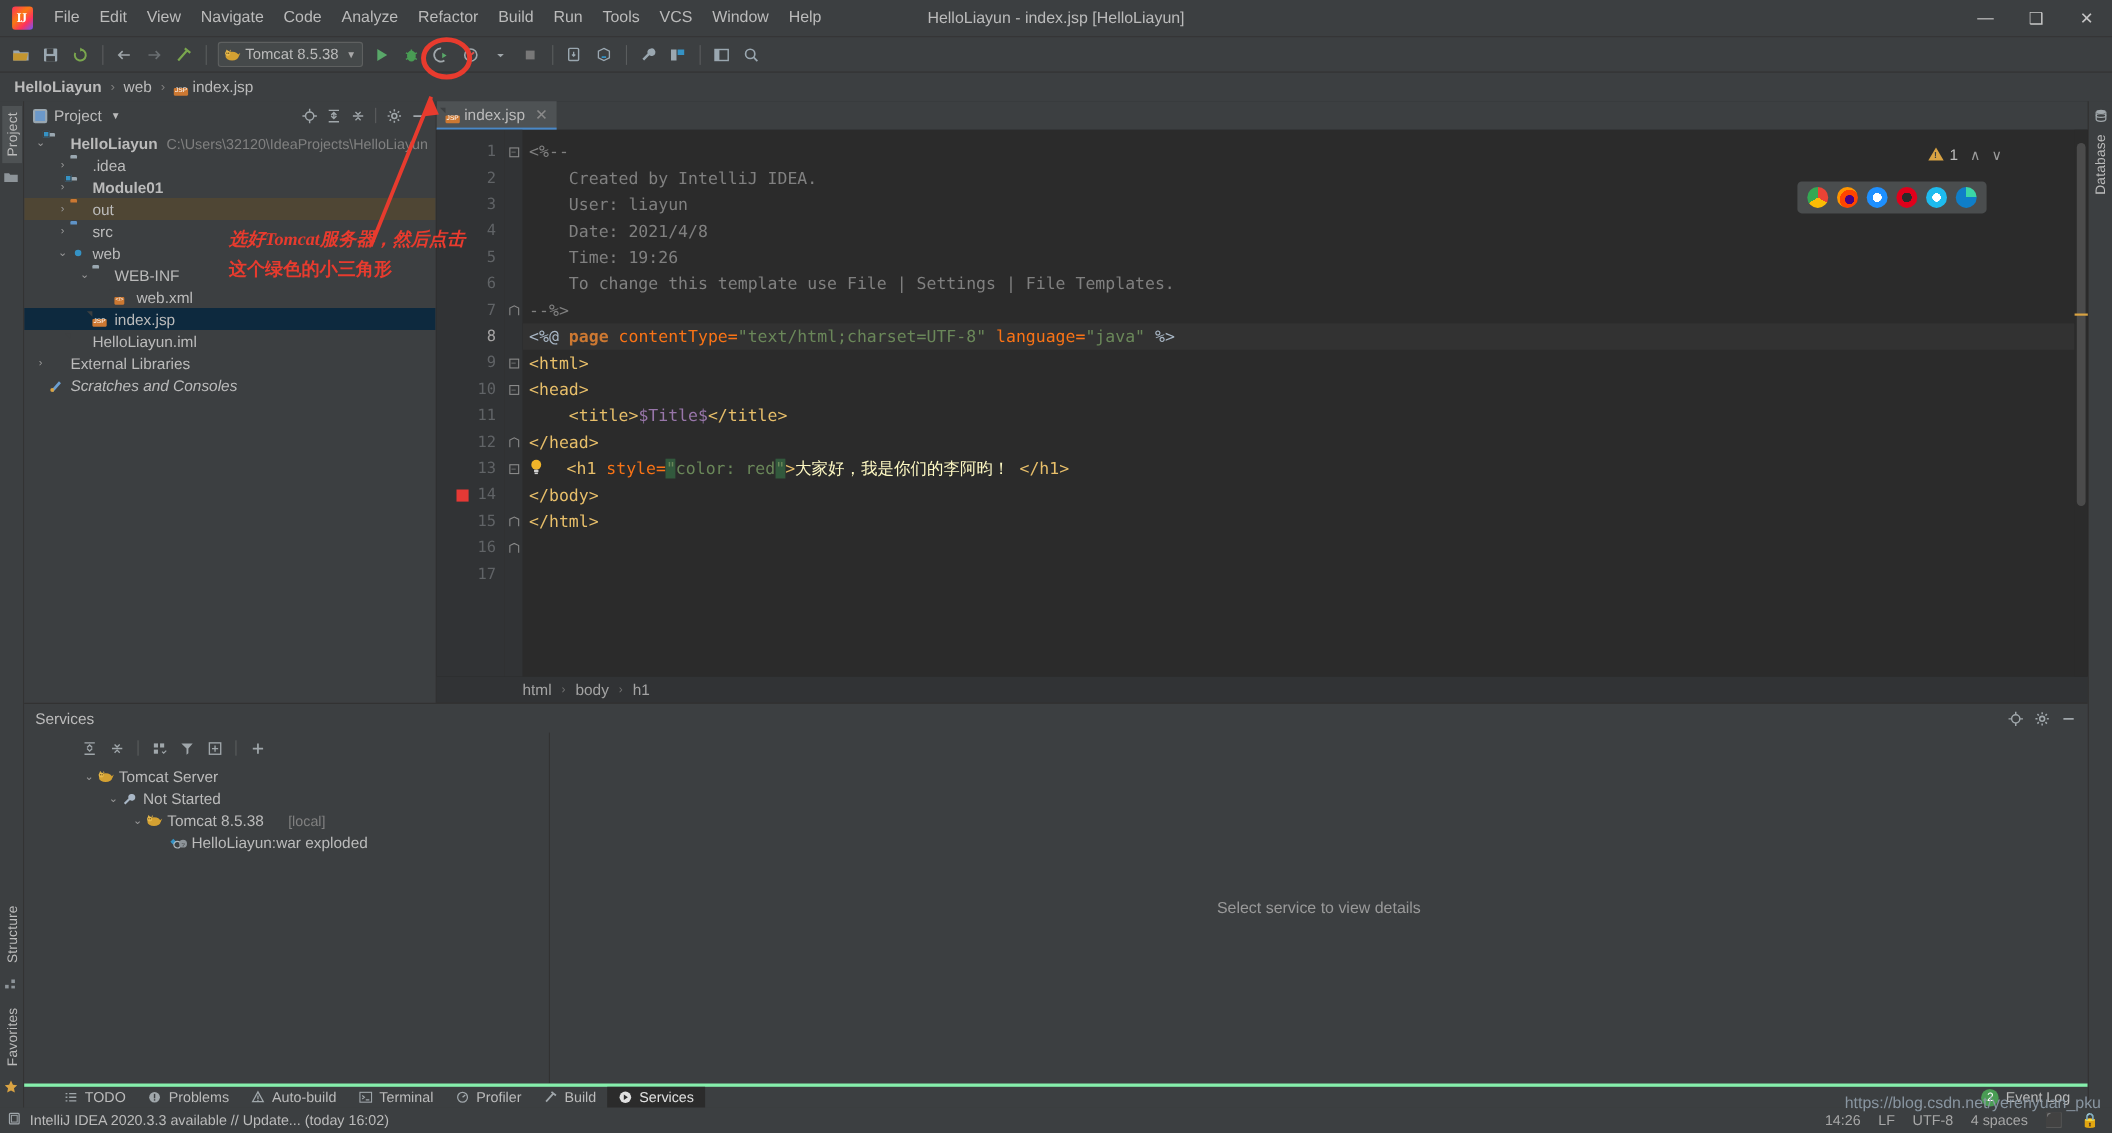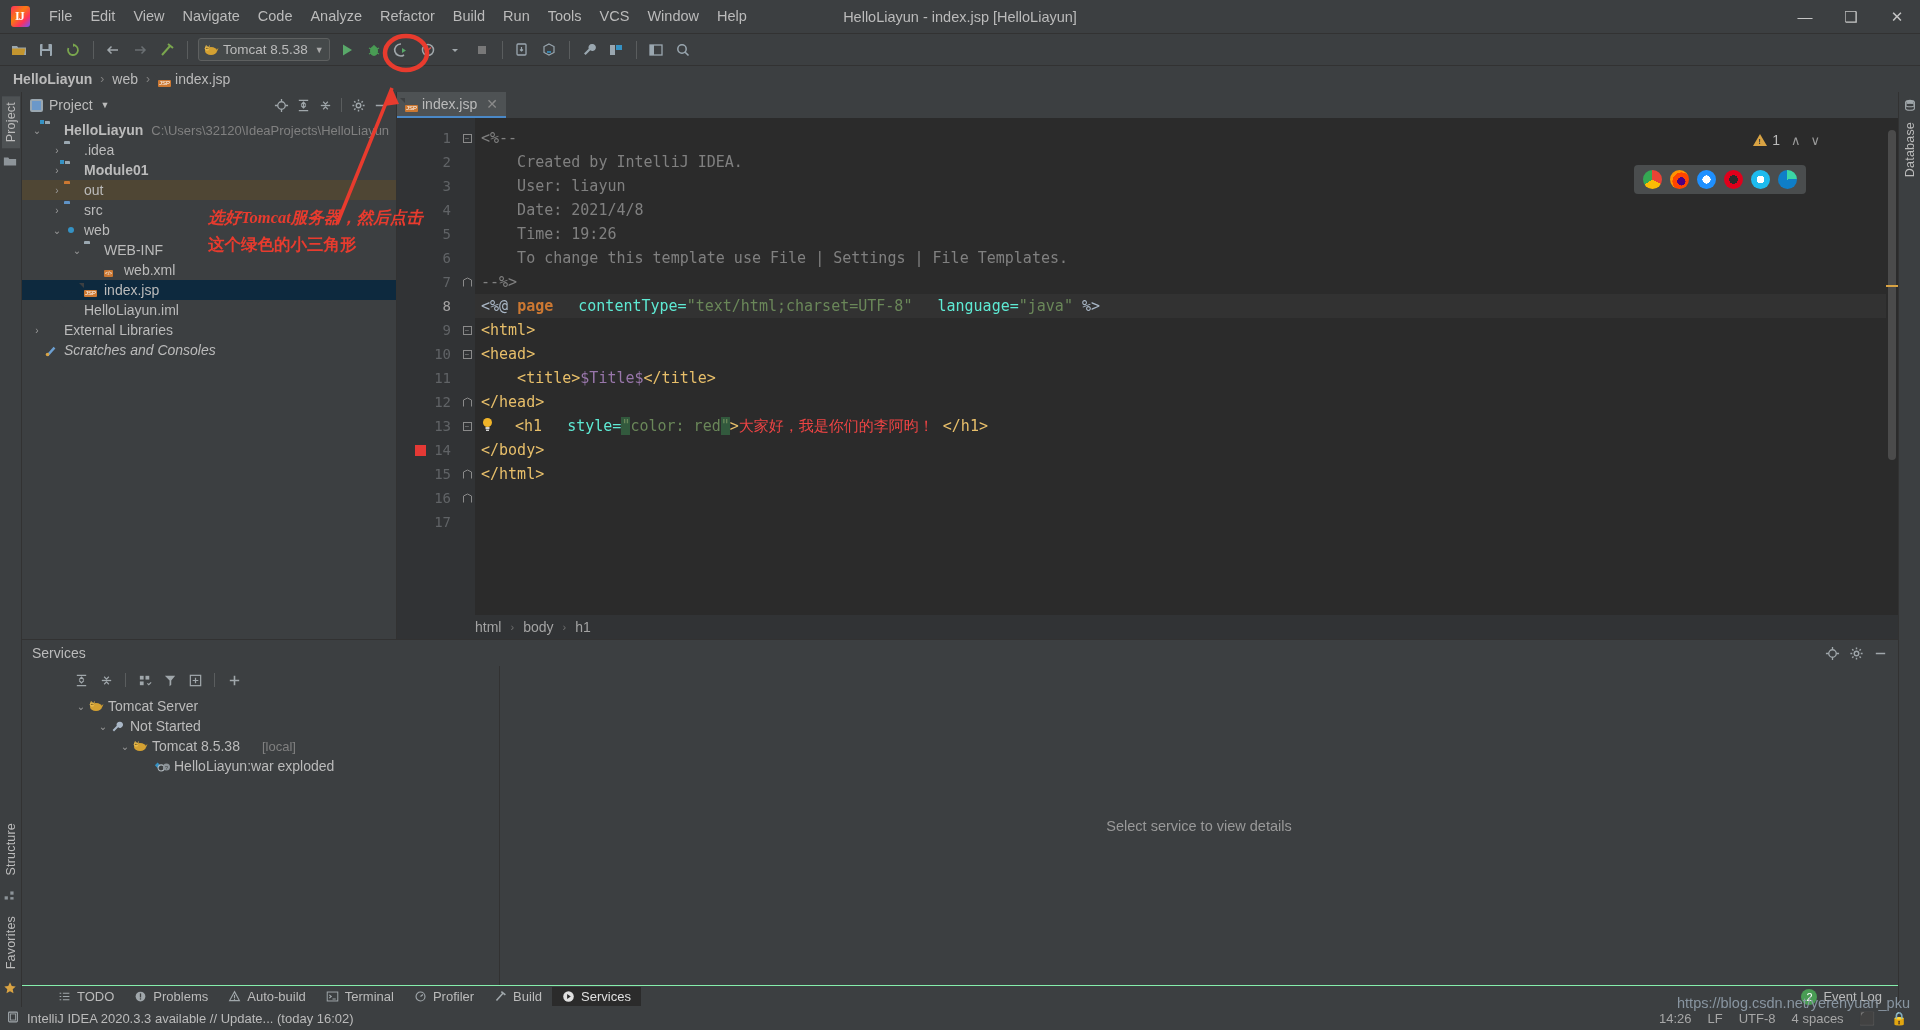--- a/index.html
+++ b/index.html
@@ -118,23 +118,23 @@
            padding-right:8px; font-family:"DejaVu Sans Mono", monospace; font-size:14px; color:#606366; }
   .gline.cur { color:#a4a3a3; }
   .fold-col { width:16px; background:#313335; flex:0 0 16px; padding-top:8px; position:relative; }
   .fold { height:24px; display:flex; align-items:center; justify-content:center; }
   .fold-box { width:9px;height:9px;border:1px solid #8a8a8a;color:#8a8a8a;font-size:8px;line-height:7px;text-align:center; }
 
   .code { flex:1 1 auto; padding-top:8px; position:relative; overflow:hidden;
           font-family:"DejaVu Sans Mono", monospace; font-size:15px; line-height:24px; color:#a9b7c6; }
   .cline { height:24px; white-space:pre; padding-left:6px; }
   .cline.hl { background:#323232; }
-  .c-comment{color:#808080;} .c-tag{color:#e8bf6a;} .c-attr{color:#5eead4;margin-left:16px;}
+  .c-comment{color:#808080;} .c-tag{color:#e8bf6a;} .c-attr{color:#f97316;}
   .c-str{color:#6a8759;} .c-kw{color:#cc7832;font-weight:bold;} .c-jsp{color:#a9b7c6;}
-  .c-el{color:#9876aa;} .c-txt{color:#ef4444;}
+  .c-el{color:#9876aa;} .c-txt{color:#fef9c3;}
   .c-strbg{background:#32593d;}
 
   .warn-chip { position:absolute; right:78px; top:14px; display:flex; align-items:center; gap:5px;
                font-size:14px; color:#bbbbbb; z-index:5;}
   .warn-tri { width:0;height:0;border-left:7px solid transparent;border-right:7px solid transparent;border-bottom:12px solid #d9a343; position:relative;}
   .warn-tri::after{content:"!";position:absolute;left:-2px;top:3px;color:#3c3f41;font-size:8px;font-weight:bold;}
   .warn-arrows { display:flex; gap:10px; margin-left:6px; color:#9a9a9a; font-size:13px; }
 
   .browser-bar { position:absolute; right:92px; top:47px; background:#4a4d4e; border-radius:4px;
                  display:flex; align-items:center; gap:8px; padding:5px 9px; z-index:6; }
@@ -158,21 +158,21 @@
   .svc-tree-col { width:478px; flex:0 0 478px; border-right:1px solid #323232; display:flex; flex-direction:column; }
   .svc-tb { height:28px; display:flex; align-items:center; gap:3px; padding-left:48px; }
   .svc-tb-i { width:22px;height:22px;display:flex;align-items:center;justify-content:center;border-radius:3px; }
   .svc-tb-sep{width:1px;height:14px;background:#5a5d5e;margin:0 5px;}
   .svc-tree { flex:1 1 auto; font-size:14px; padding-top:2px; }
   .svc-detail { flex:1 1 auto; display:flex; align-items:center; justify-content:center;
                 color:#999999; font-size:14.5px; }
   .catlogo { width:16px;height:14px;position:relative;top:1px; }
 
   
-  .bottom-strip { height:22px; background:#3c3f41; border-top:1px solid #86efac;
+  .bottom-strip { height:22px; background:#3c3f41; border-top:3px solid #86efac;
                   display:flex; align-items:center; padding-left:26px; font-size:13px; flex:0 0 22px; }
   .bs-item { display:flex; align-items:center; gap:6px; padding:2px 10px; color:#bbbbbb; }
   .bs-item.active { background:#2b2b2b; color:#e0e0e0; }
   .bs-right { margin-left:auto; display:flex; align-items:center; gap:6px; padding-right:16px; }
   .evt-badge { width:16px;height:16px;border-radius:50%;background:#499c54;color:#fff;font-size:11px;
                display:flex;align-items:center;justify-content:center; }
 
   .statusbar { height:23px; background:#3c3f41; display:flex; align-items:center;
                padding-left:6px; font-size:13px; color:#bbbbbb; flex:0 0 23px; position:relative; }
   .sb-left { display:flex; align-items:center; gap:7px; }

